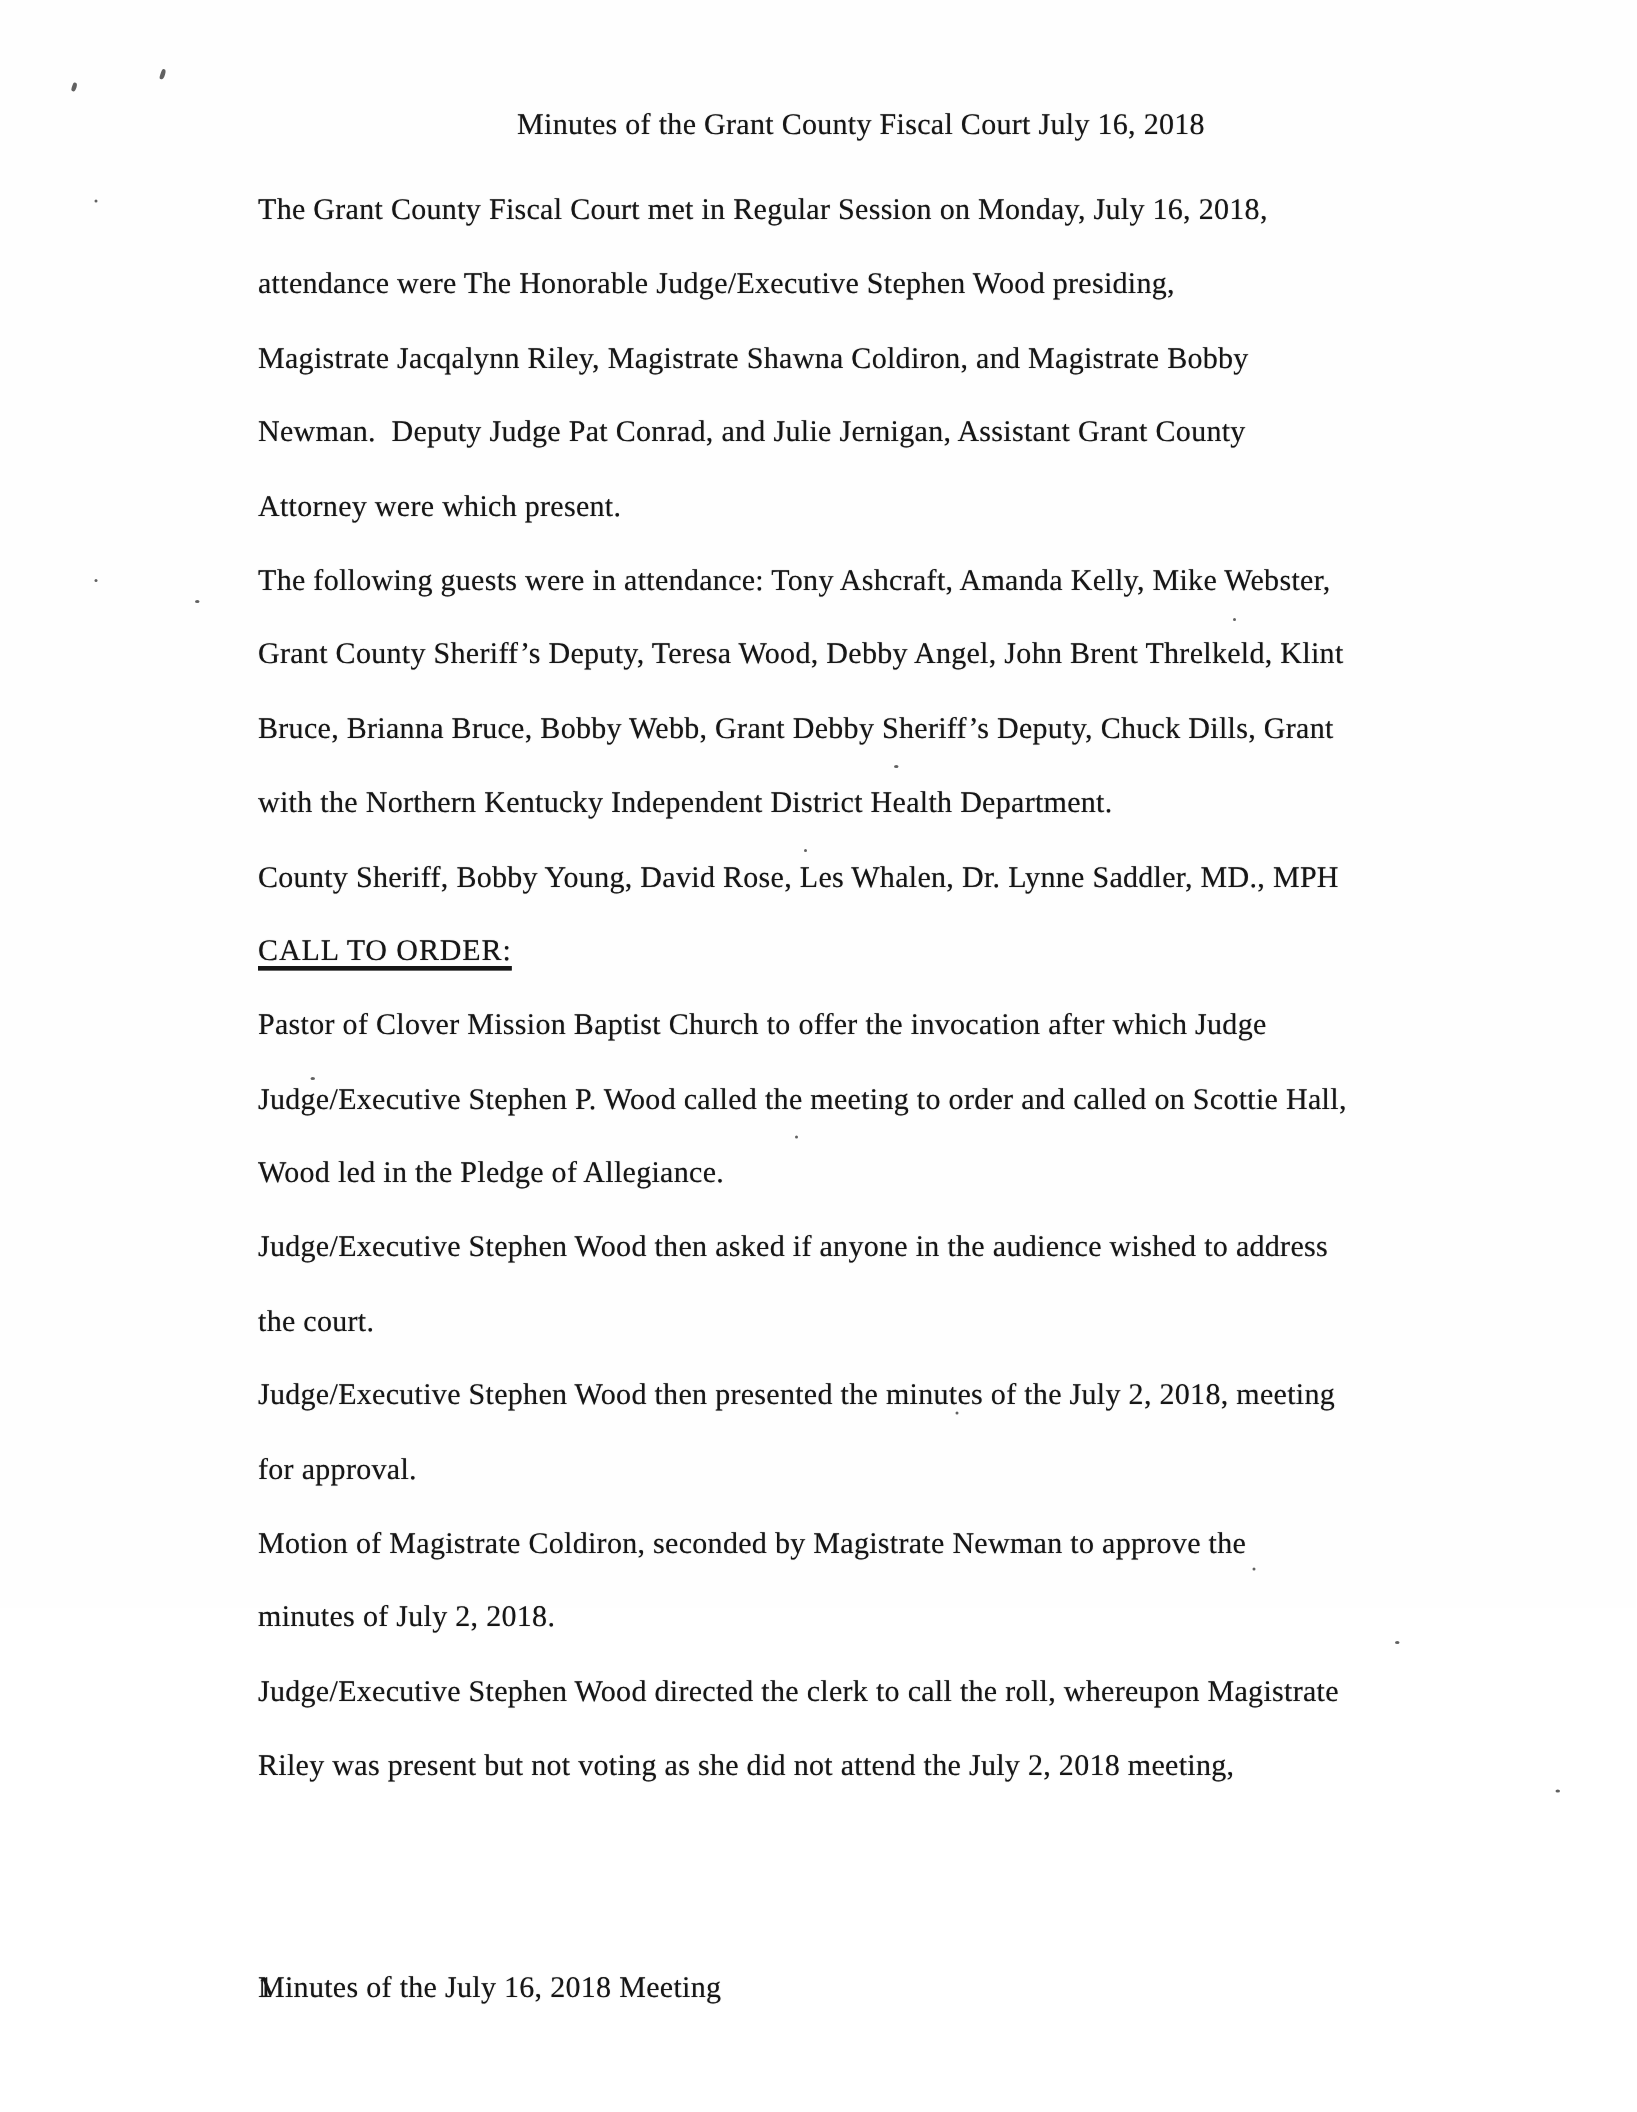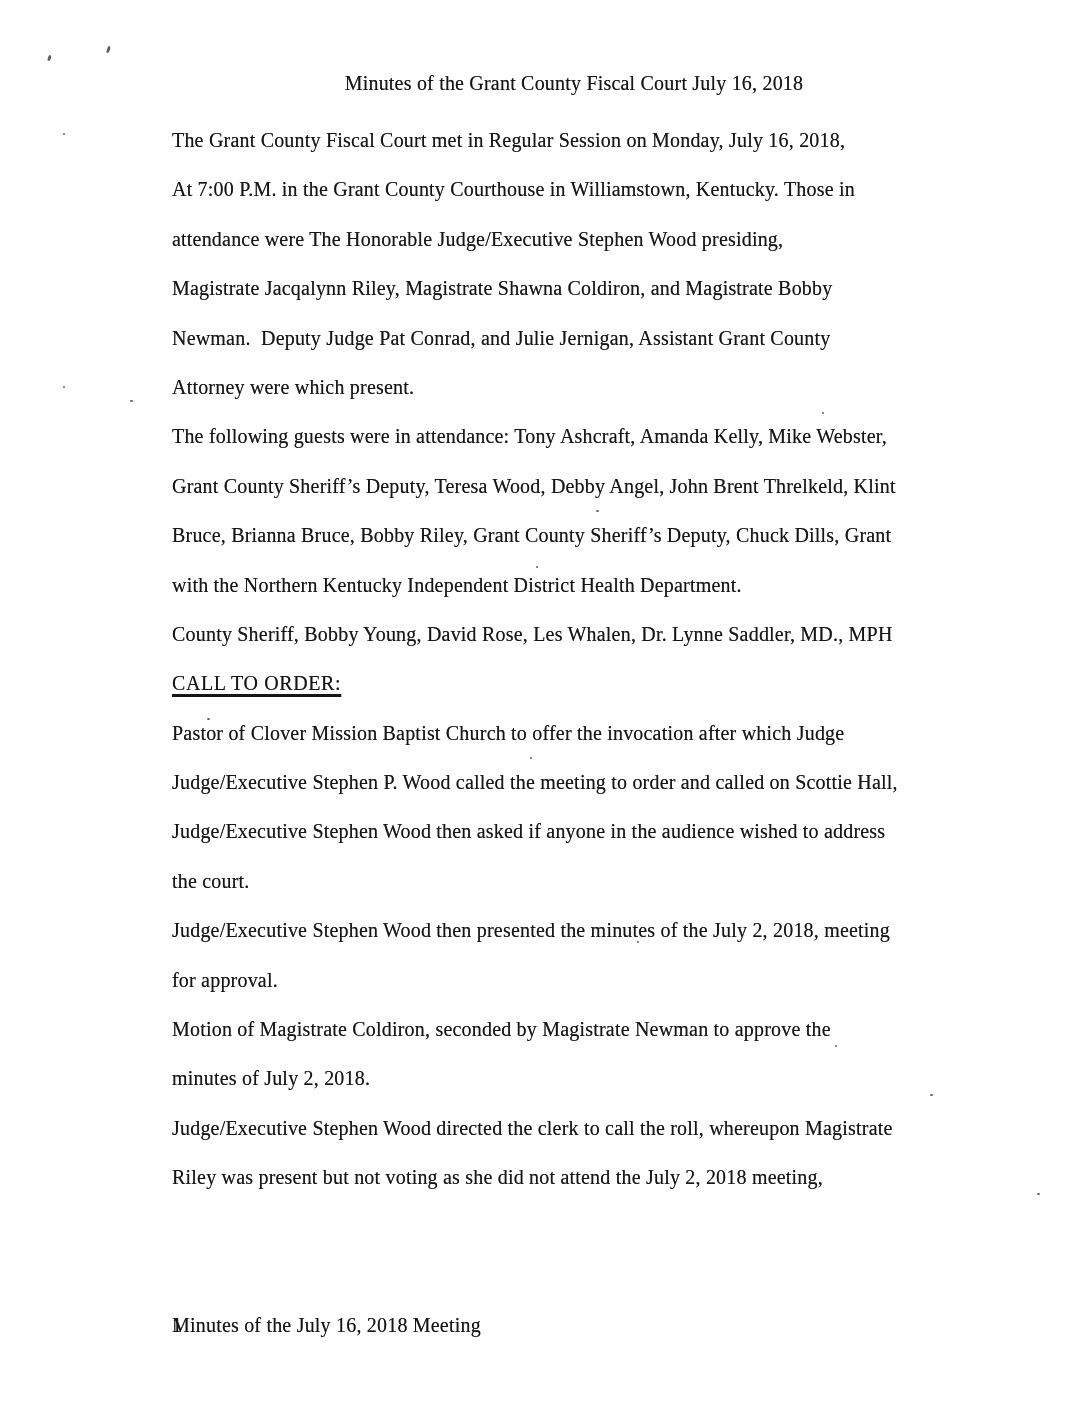--- a/index.html
+++ b/index.html
@@ -91,33 +91,33 @@
   <div class="speck" style="left:530px; top:757px; width:2px; height:2px;"></div>
   <div class="speck" style="left:637px; top:941px; width:2px; height:2px;"></div>
   <div class="speck" style="left:930px; top:1094px; width:3px; height:2px;"></div>
   <div class="speck" style="left:1037px; top:1193px; width:3px; height:2px;"></div>
   <div class="speck" style="left:835px; top:1045px; width:2px; height:2px;"></div>
 
   <div class="doc-title scan-text">Minutes of the Grant County Fiscal Court July 16, 2018</div>
 
   <div class="doc-body scan-text">
       <div class="line">The Grant County Fiscal Court met in Regular Session on Monday, July 16, 2018,</div>
-      <div class="line">At 7:00 P.M. in the Grant County Courthouse in Williamstown, Kentucky. Those in</div>
       <div class="line">attendance were The Honorable Judge/Executive Stephen Wood presiding,</div>
       <div class="line">Magistrate Jacqalynn Riley, Magistrate Shawna Coldiron, and Magistrate Bobby</div>
       <div class="line">Newman.&nbsp; Deputy Judge Pat Conrad, and Julie Jernigan, Assistant Grant County</div>
       <div class="line">Attorney were which present.</div>
       <div class="line">The following guests were in attendance: Tony Ashcraft, Amanda Kelly, Mike Webster,</div>
       <div class="line">Grant County Sheriff’s Deputy, Teresa Wood, Debby Angel, John Brent Threlkeld, Klint</div>
-      <div class="line">Bruce, Brianna Bruce, Bobby Riley, Grant County Sheriff’s Deputy, Chuck Dills, Grant</div>
+      <div class="line">Bruce, Brianna Bruce, Bobby Webb, Grant Debby Sheriff’s Deputy, Chuck Dills, Grant</div>
       <div class="line">with the Northern Kentucky Independent District Health Department.</div>
       <div class="line">County Sheriff, Bobby Young, David Rose, Les Whalen, Dr. Lynne Saddler, MD., MPH</div>
       <div class="line heading">CALL TO ORDER:</div>
       <div class="line">Pastor of Clover Mission Baptist Church to offer the invocation after which Judge</div>
       <div class="line">Judge/Executive Stephen P. Wood called the meeting to order and called on Scottie Hall,</div>
+      <div class="line">Wood led in the Pledge of Allegiance.</div>
       <div class="line">Judge/Executive Stephen Wood then asked if anyone in the audience wished to address</div>
       <div class="line">the court.</div>
       <div class="line">Judge/Executive Stephen Wood then presented the minutes of the July 2, 2018, meeting</div>
       <div class="line">for approval.</div>
       <div class="line">Motion of Magistrate Coldiron, seconded by Magistrate Newman to approve the</div>
       <div class="line">minutes of July 2, 2018.</div>
       <div class="line">Judge/Executive Stephen Wood directed the clerk to call the roll, whereupon Magistrate</div>
       <div class="line">Riley was present but not voting as she did not attend the July 2, 2018 meeting,</div>
     </div>
 

